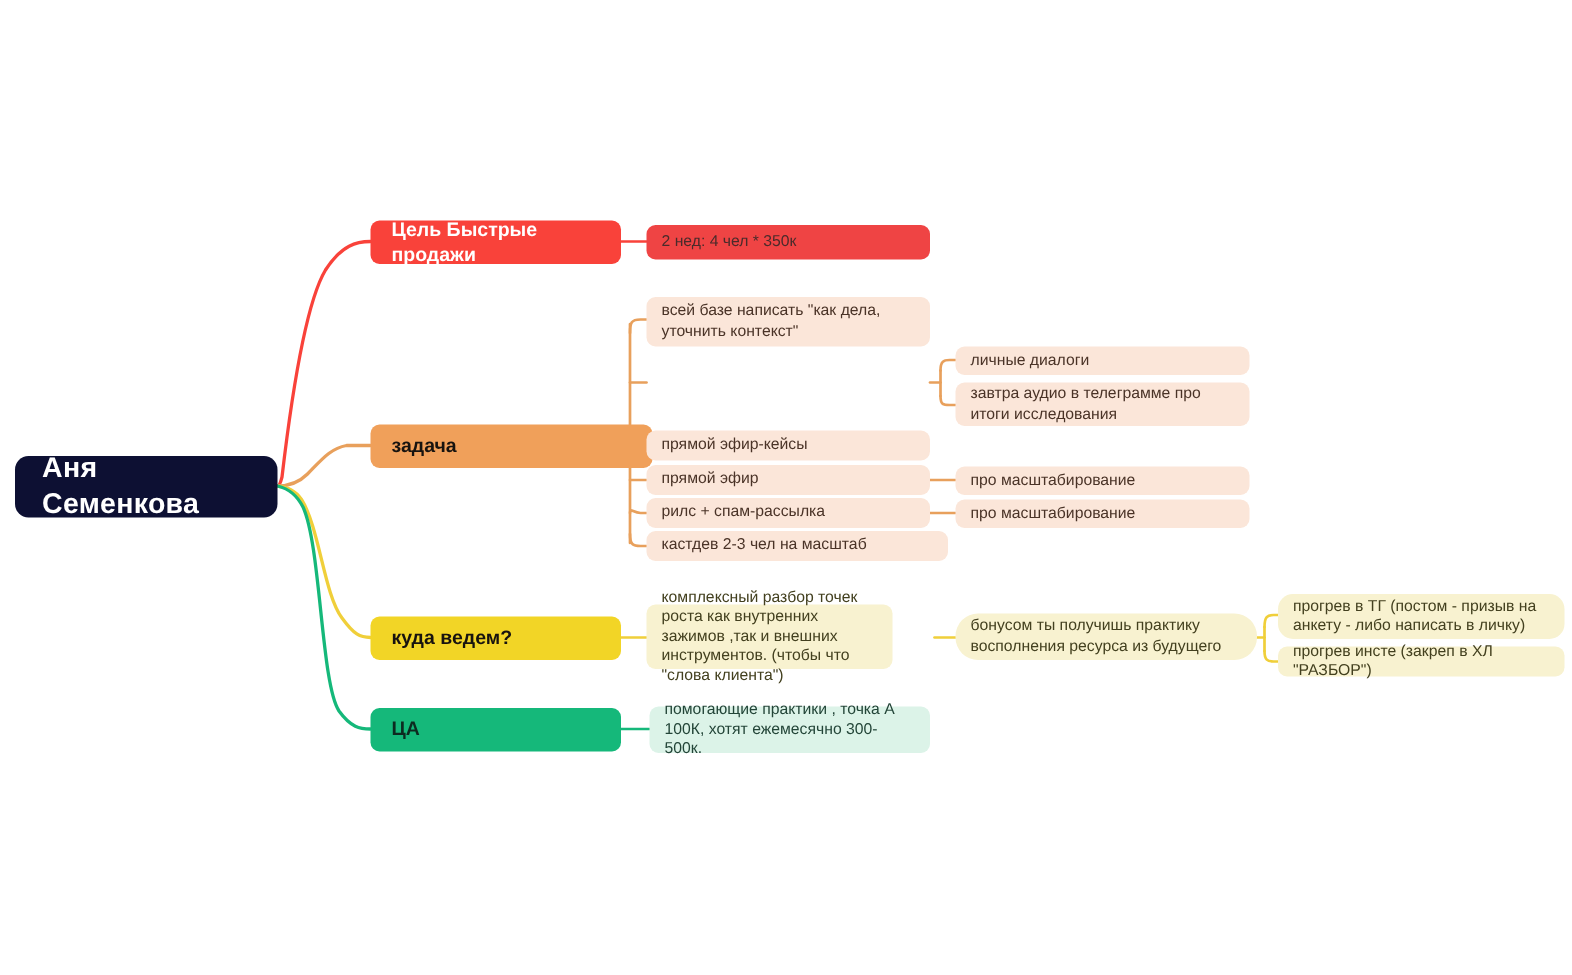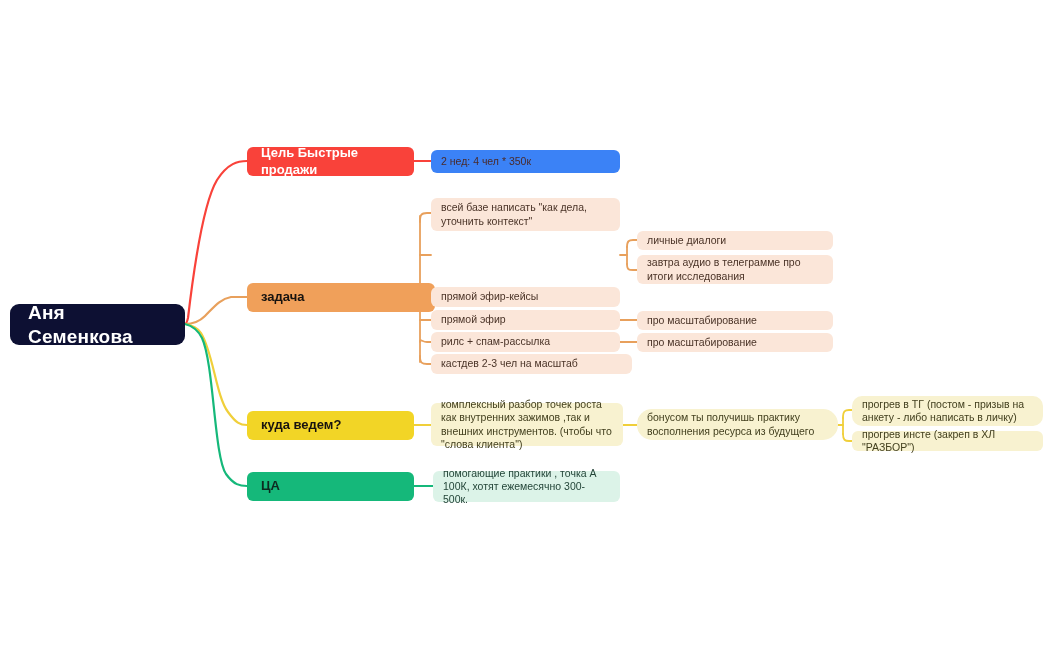--- a/index.html
+++ b/index.html
@@ -56,21 +56,21 @@
   .node.branch.orange { background: #f0a05a; color: #17130f; }
   .node.branch.yellow { background: #f2d526; color: #17130f; }
   .node.branch.green  { background: #15b87a; color: #0d2a20; }
   
   .node.leaf {
     font-size: 10.5px;
     color: #3b2f2a;
     padding: 5px 10px;
     border-radius: 6px;
   }
-  .node.leaf.pink   { background: #3b82f6; color: #4a2b2b; }
+  .node.leaf.pink   { background: #ef4444; color: #4a2b2b; }
   .node.leaf.peach  { background: #fbe6d9; color: #4a3327; }
   .node.leaf.cream  { background: #f8f2d0; color: #43401f; }
   .node.leaf.mint   { background: #dcf3e8; color: #234538; }
 </style>
 </head>
 <body>
 
 <div id="canvas">
 
   <svg id="edges" viewBox="0 0 1048 650" xmlns="http://www.w3.org/2000/svg">
@@ -157,21 +157,21 @@
     <span>про масштабирование</span>
   </div>
 
   <div class="node leaf peach" style="left:431px; top:354px; width:201px; height:20px;">
     <span>кастдев 2-3 чел на масштаб</span>
   </div>
 
   <div class="node branch yellow" style="left:247px; top:411px; width:167px; height:29px;">
     <span>куда ведем?</span>
   </div>
-  <div class="node leaf cream" style="left:431px; top:403px; width:192px; height:43px;">
+  <div class="node leaf cream" style="left:431px; top:403px; width:164px; height:43px;">
     <span>комплексный разбор точек роста как внутренних зажимов ,так и внешних инструментов. (чтобы что "слова клиента")</span>
   </div>
   <div class="node leaf cream" style="left:637px; top:409px; width:201px; height:31px;border-radius:15px;">
     <span>бонусом ты получишь практику восполнения ресурса из будущего</span>
   </div>
   <div class="node leaf cream" style="left:852px; top:396px; width:191px; height:30px;border-radius:10px;">
     <span>прогрев в ТГ (постом - призыв на анкету - либо написать в личку)</span>
   </div>
   <div class="node leaf cream" style="left:852px; top:431px; width:191px; height:20px;">
     <span>прогрев инсте (закреп в ХЛ "РАЗБОР")</span>

